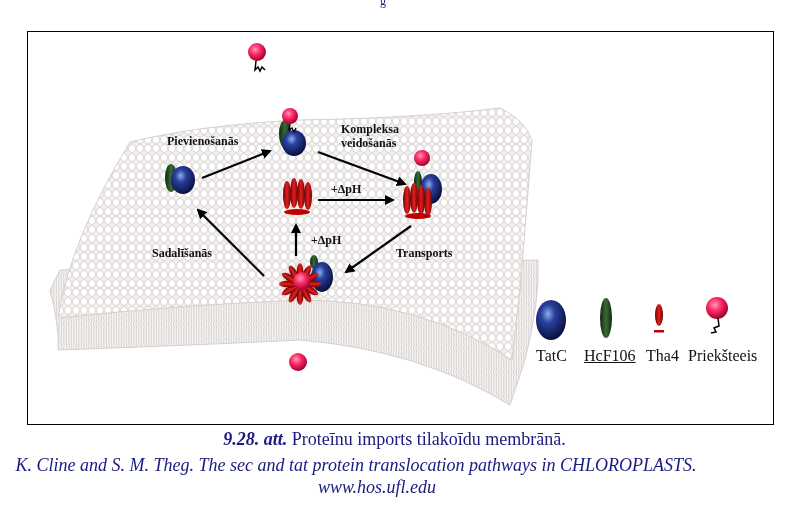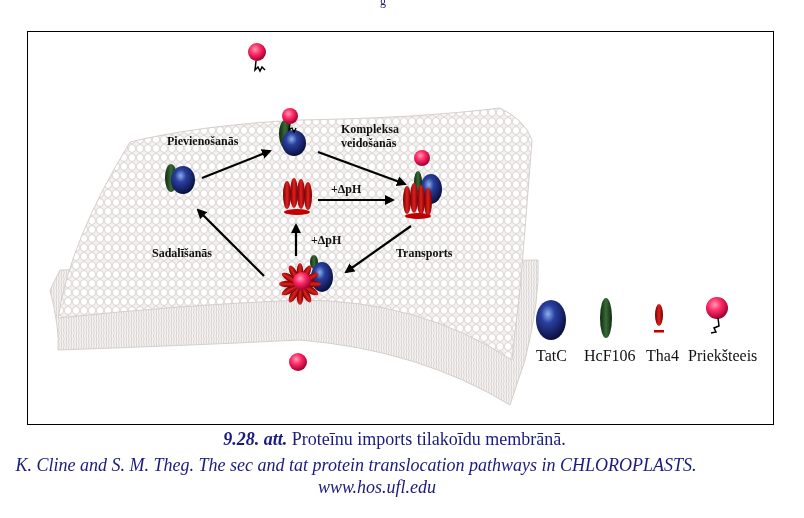--- a/index.html
+++ b/index.html
@@ -144,19 +144,19 @@
 
 <div class="lbl" style="left:167px; top:135px;">Pievienošanās</div>
 <div class="lbl" style="left:341px; top:123px;">Kompleksa</div>
 <div class="lbl" style="left:341px; top:137px;">veidošanās</div>
 <div class="lbl" style="left:331px; top:183px;">+ΔpH</div>
 <div class="lbl" style="left:311px; top:234px;">+ΔpH</div>
 <div class="lbl" style="left:152px; top:247px;">Sadalīšanās</div>
 <div class="lbl" style="left:396px; top:247px;">Transports</div>
 
 <div class="legend-lbl" style="left:536px; top:347px;">TatC</div>
-<div class="legend-lbl" style="left:584px; top:347px;">HcF106</div>
+<div class="legend-lbl" style="left:584px; top:347px;text-decoration:underline;">HcF106</div>
 <div class="legend-lbl" style="left:646px; top:347px;text-align:center;">Tha4</div>
 <div class="legend-lbl" style="left:688px; top:347px;text-align:right;">Priekšteeis</div>
 
 <div class="caption1"><b>9.28. att.</b><span> Proteīnu imports tilakoīdu membrānā.</span></div>
 <div class="caption2">K. Cline and S. M. Theg. The sec and tat protein translocation pathways in CHLOROPLASTS.</div>
 <div class="caption3">www.hos.ufl.edu</div>
 
 </body></html>

